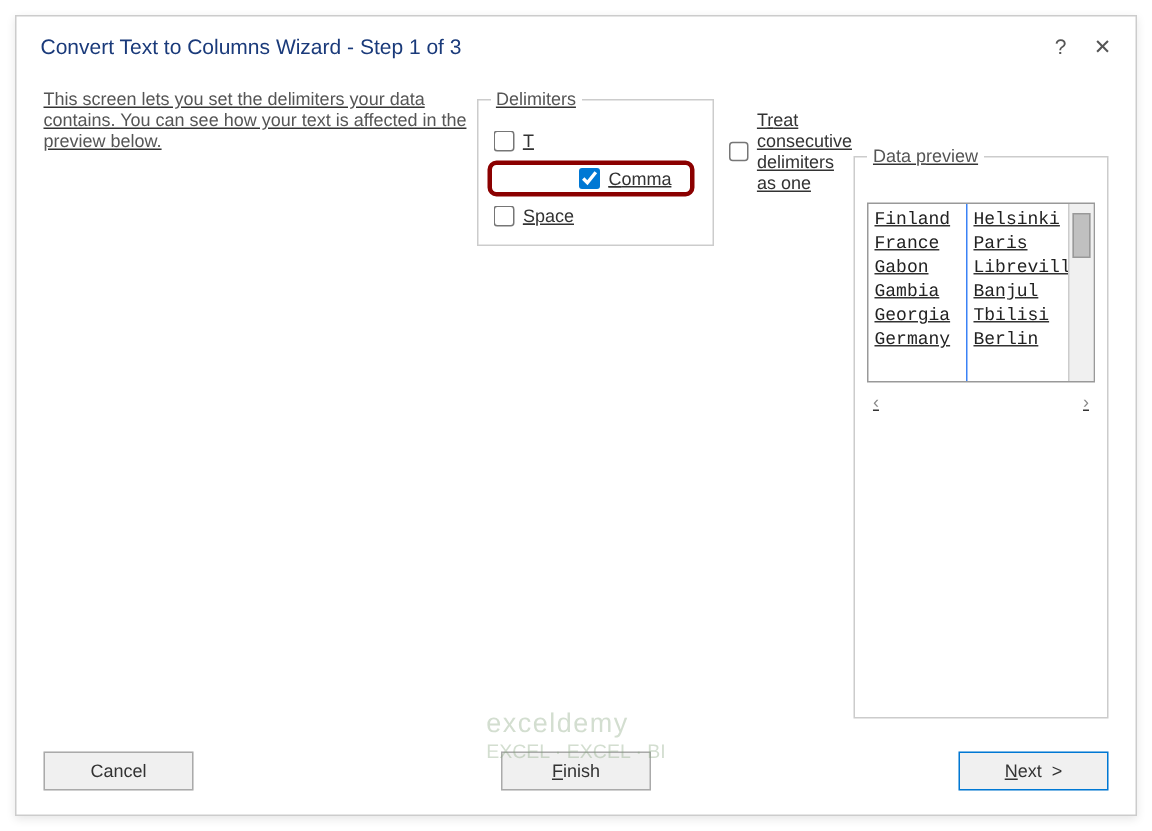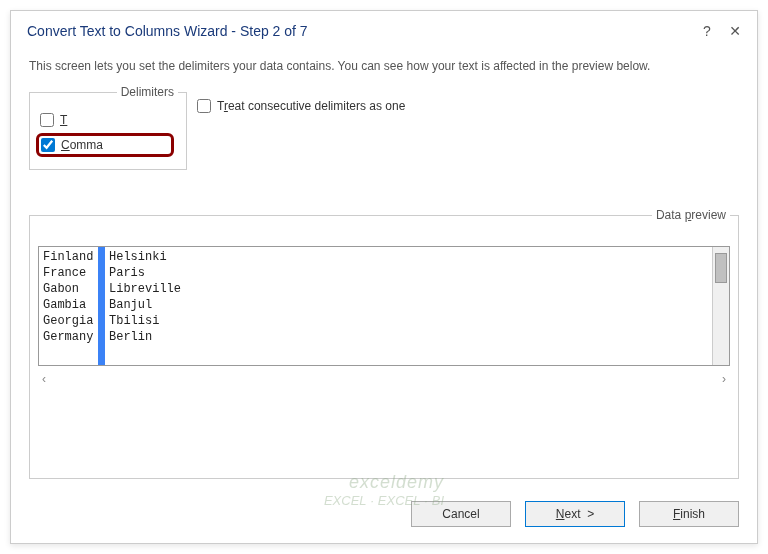--- a/index.html
+++ b/index.html
@@ -34,37 +34,36 @@
   width: 28px; height: 24px;
   display: flex; align-items: center; justify-content: center;
   color: #555;
   cursor: pointer;
   font-size: 14px;
 }
 .content {
   padding: 8px 18px 8px 18px;
   flex: 1;
   display: flex;
-  flex-direction: column;
+  text-decoration: underline;
 }
 .intro {
   color: #555;
   font-size: 12px;
   margin-bottom: 12px;
 }
 fieldset {
   border: 1px solid #ccc;
   padding: 10px 8px 8px 8px;
   position: relative;
 }
 legend {
   color: #555;
   font-size: 12px;
   padding: 0 4px;
-  text-align: right;
 }
 .delim-row {
   display: flex;
   align-items: flex-start;
 }
 .delim-left {
   width: 140px;
   display: flex;
   flex-direction: column;
   gap: 6px;
@@ -93,20 +92,21 @@
   border: 1px solid #999;
   margin-left: 4px;
 }
 .highlight-box {
   border: 3px solid #8B0000;
   border-radius: 6px;
   padding: 2px 12px 2px 2px;
   margin-left: -4px;
   display: inline-flex;
   align-items: center;
+  justify-content: flex-end;
 }
 .qualifier-row {
   display: flex;
   align-items: center;
   gap: 8px;
 }
 .qualifier-select {
   width: 130px; height: 22px;
   border: 1px solid #999;
   background: #f6f6f6;
@@ -149,21 +149,21 @@
 }
 .preview-cols {
   display: flex;
   height: 100%;
 }
 .preview-col {
   padding: 2px 8px 2px 4px;
   white-space: pre;
   line-height: 16px;
 }
-.col-a { width: 66px; border-right: 7px solid #3b82f6; }
+.col-a { width: 66px; border-right: 1px solid #3b82f6; }
 .col-b { flex: 1; }
 .vscroll {
   position: absolute;
   right: 0; top: 0; bottom: 0;
   width: 17px;
   background: #f0f0f0;
   border-left: 1px solid #ccc;
 }
 .vscroll .thumb {
   position: absolute;
@@ -176,21 +176,21 @@
   display: flex;
   align-items: center;
   justify-content: space-between;
   margin-top: 6px;
   color: #888;
   padding: 0 4px;
   font-size: 12px;
 }
 .buttons {
   display: flex;
-  justify-content: flex-end;
+  justify-content: space-between;
   gap: 14px;
   padding: 14px 18px 16px 18px;
 }
 .btn {
   width: 100px;
   height: 26px;
   background: #f0f0f0;
   border: 1px solid #aaa;
   font-family: inherit;
   font-size: 12px;
@@ -200,32 +200,31 @@
 .btn.primary {
   border: 1px solid #0078d4;
 }
 .watermark {
   position: absolute;
   bottom: 46px;
   left: 50%;
   transform: translateX(-50%);
   color: rgba(130,160,120,0.35);
   font-size: 13px;
-  text-align: right;
+  text-align: left;
   pointer-events: none;
-  font-style: italic;
 }
 .watermark .big { font-size: 18px; letter-spacing: 1px; }
 </style>
 </head>
 <body>
 
 <div class="dialog">
   <div class="titlebar">
-    <div class="title">Convert Text to Columns Wizard - Step 2 of 7</div>
+    <div class="title">Convert Text to Columns Wizard - Step 1 of 3</div>
     <div class="help-btn">?</div>
     <div class="close-btn">✕</div>
   </div>
 
   <div class="content">
     <div class="intro">This screen lets you set the delimiters your data contains.  You can see how your text is affected in the preview below.</div>
 
     <div class="delim-row">
       <fieldset>
         <legend>Delimiters</legend>
@@ -233,20 +232,24 @@
           <label class="chk">
             <input type="checkbox" style="">
             <span><span class="und">T</span><span></span></span>
           </label>
           <div class="highlight-box">
             <label class="chk">
               <input type="checkbox" checked="" style="">
               <span><span class="und">C</span>omma</span>
             </label>
           </div>
+          <label class="chk">
+            <input type="checkbox" style="">
+            <span><span class="und">S</span>pace</span>
+          </label>
         </div>
       </fieldset>
 
       <div class="delim-right">
         <label class="chk">
           <input type="checkbox" style="">
           <span>T<span class="und">r</span>eat consecutive delimiters as one</span>
         </label>
       </div>
     </div>
@@ -274,21 +277,21 @@
       </div>
       <div class="hscroll-row">
         <span>‹</span>
         <span>›</span>
       </div>
     </fieldset>
   </div>
 
   <div class="buttons">
     <button class="btn">Cancel</button>
+    <button class="btn"><span class="und">F</span>inish</button>
     <button class="btn primary"><span class="und">N</span>ext &nbsp;&gt;</button>
-    <button class="btn"><span class="und">F</span>inish</button>
   </div>
 
   <div class="watermark">
     <div class="big">exceldemy</div>
     <div>EXCEL · EXCEL · BI</div>
   </div>
 </div>
 
 </body></html>

